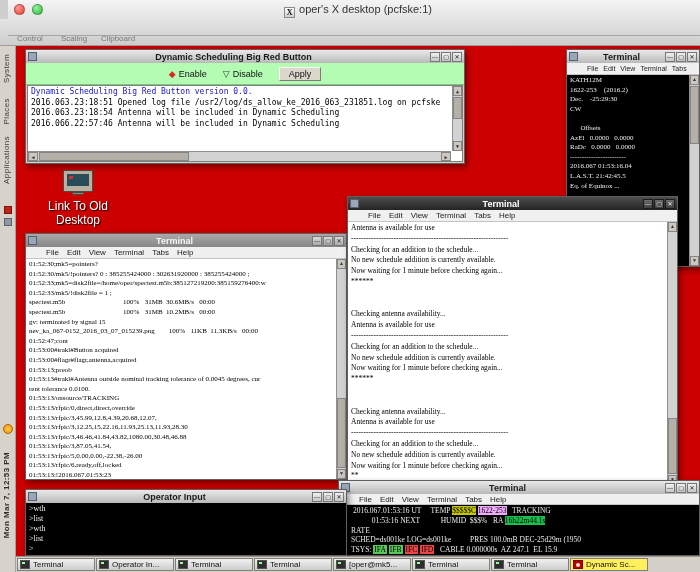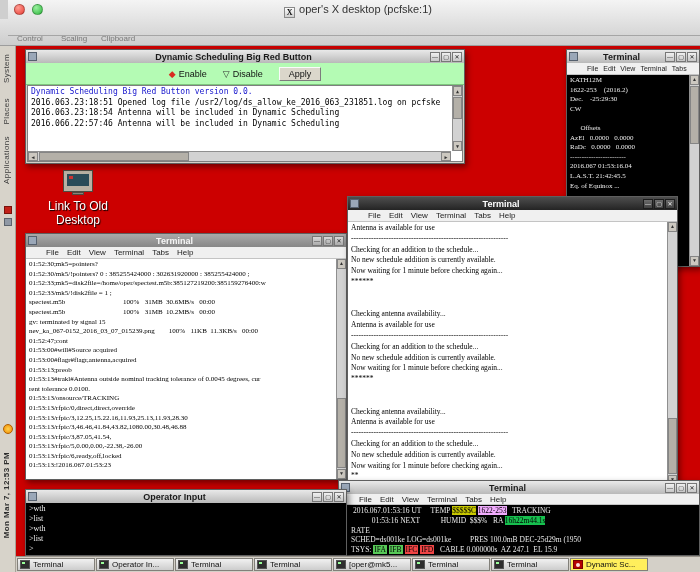--- a/index.html
+++ b/index.html
@@ -263,27 +263,28 @@
       <div class="lines lh96">
           <div class="tline">01:52:30;mk5=pointers?</div>
           <div class="tline">01:52:30/mk5/!pointers? 0 : 385255424000 : 302631920000 : 385255424000 ;</div>
           <div class="tline">01:52:33;mk5=disk2file=/home/oper/spectest.m5b:385127219200:385159276400:w</div>
           <div class="tline">01:52:33/mk5/!disk2file = 1 ;</div>
           <div class="tline">spectest.m5b                                 100%   31MB  30.6MB/s   00:00</div>
           <div class="tline">spectest.m5b                                 100%   31MB  10.2MB/s   00:00</div>
           <div class="tline">gv: terminated by signal 15</div>
           <div class="tline">nev_ka_067-0152_2016_03_07_015239.png        100%   11KB  11.3KB/s   00:00</div>
           <div class="tline">01:52:47;cont</div>
-          <div class="tline">01:53:00#will#Source acquired</div>
+          <div class="tline">01:53:00#trakl#Button acquired</div>
           <div class="tline">01:53:00#flagr#flagr,antenna,acquired</div>
           <div class="tline">01:53:13;preob</div>
           <div class="tline">01:53:13#trakl#Antenna outside nominal tracking tolerance of 0.0045 degrees, cur</div>
           <div class="tline">rent tolerance 0.0100.</div>
           <div class="tline">01:53:13/onsource/TRACKING</div>
           <div class="tline">01:53:13/rfpic/0,direct,direct,override</div>
+          <div class="tline">01:53:13/rfpic/3,45.99,12.8,4.39,20.68,12.07,</div>
           <div class="tline">01:53:13/rfpic/3,12.25,15.22.16,11.93,25.13,11.93,28.30</div>
           <div class="tline">01:53:13/rfpic/3,46.46,41.84,43.82,1080.00,30.48,46.88</div>
           <div class="tline">01:53:13/rfpic/3,87.05,41.54,</div>
           <div class="tline">01:53:13/rfpic/5,0.00,0.00,-22.38,-26.00</div>
           <div class="tline">01:53:13/rfpic/6,ready,off,locked</div>
           <div class="tline">01:53:13:!2016.067.01:53:23</div>
         </div>
       <div class="vsb">
         <span class="sbb sbb-top">▲</span>
         <span class="sbthumb" style="bottom:11px;height:70px"></span>

